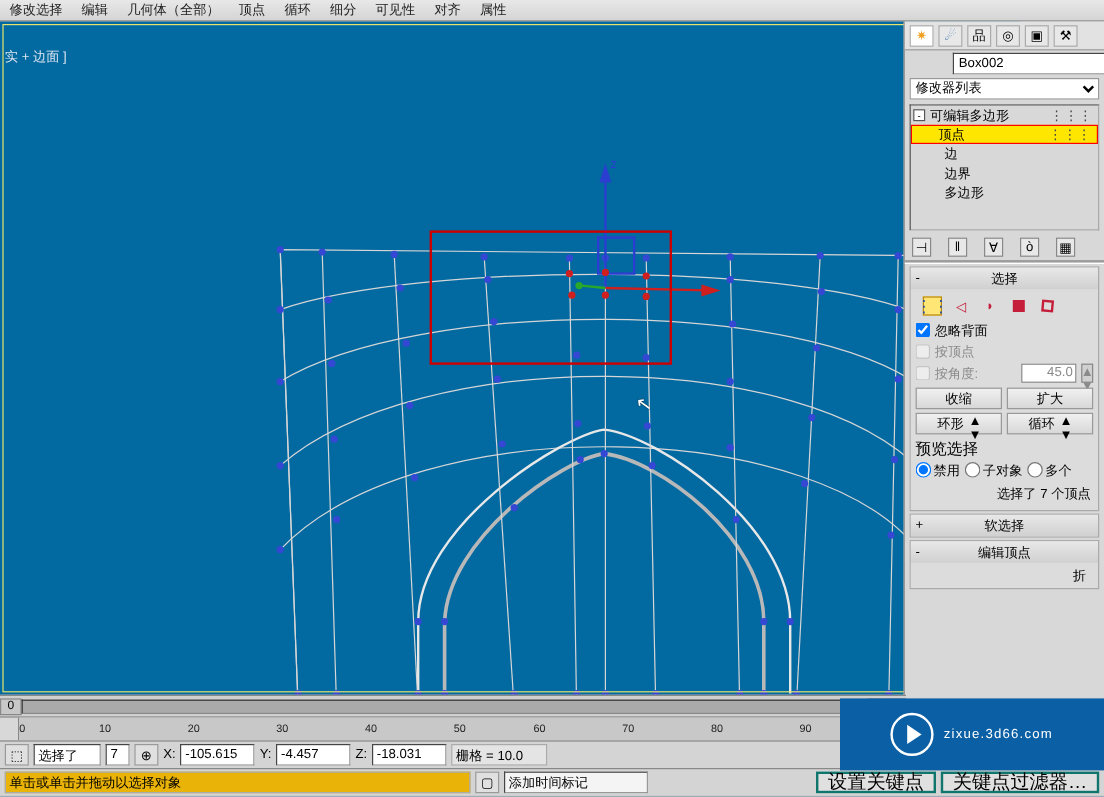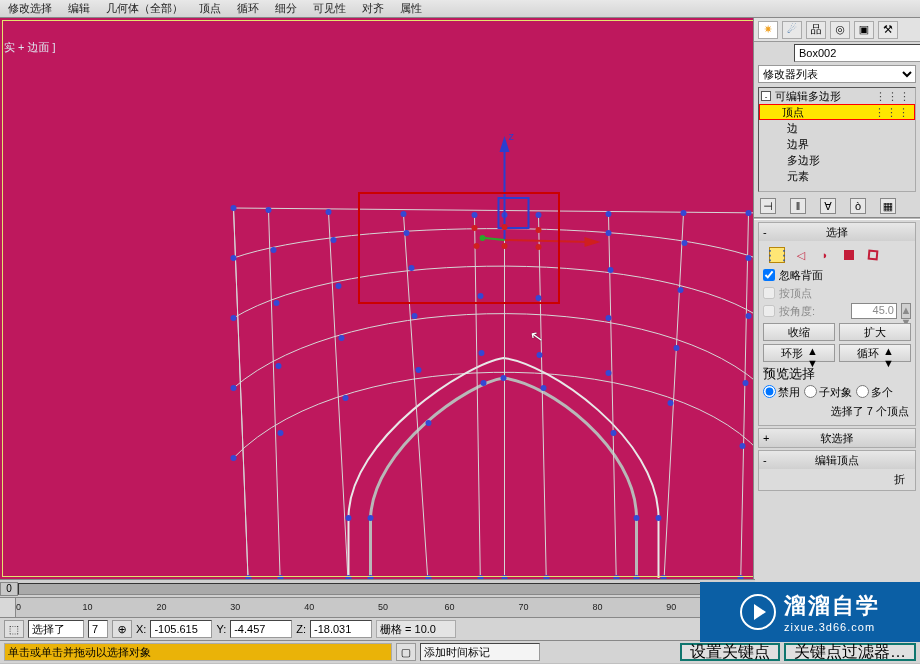--- a/index.html
+++ b/index.html
@@ -6,21 +6,21 @@
 body { background: #c0c0c0; width: 920px; height: 664px; overflow: hidden; position: relative; }
 
 
 .menu-bar { height: 18px; background: linear-gradient(#e8e8e8, #d4d4d4); display: flex; align-items: center; border-bottom: 1px solid #888; }
 .menu-bar .item { padding: 0 8px; color: #222; cursor: pointer; }
 
 
 .viewport-label { position: absolute; top: 22px; left: 4px; color: #dfe7f0; font-size: 11px; }
 
 
-.viewport { position: absolute; top: 18px; left: 0; width: 850px; height: 561px; background: #be185d; }
+.viewport { position: absolute; top: 18px; left: 0; width: 850px; height: 561px; background: #0369a1; }
 .viewport-border { position: absolute; inset: 2px; border: 1px solid #e4e46e; pointer-events: none; }
 
 
 .mesh-area { position: absolute; top: 0; left: 0; width: 100%; height: 100%; }
 .mesh-area svg { width: 100%; height: 100%; }
 
 
 .selection-box { position: absolute; border: 2px solid #cc0000; top: 174px; left: 358px; width: 202px; height: 112px; }
 
 
@@ -317,23 +317,20 @@
       </div>
     <div class="row sub">
         <span>边</span>
       </div>
     <div class="row sub">
         <span>边界</span>
       </div>
     <div class="row sub">
         <span>多边形</span>
       </div>
-    <div class="row sub">
-        <span>元素</span>
-      </div>
   </div>
 
   <div class="stack-btns">
     <div class="sbtn">
         <span>⊣</span>
       </div>
     <div class="sbtn">
         <span>‖</span>
       </div>
     <div class="sbtn">
@@ -504,16 +501,15 @@
     </div>
   <div class="sfield" style="width:120px; background:#f4f4f4">添加时间标记</div>
   <div style="flex:1"></div>
   <div class="sbtn-wide">设置关键点</div>
   <div class="sbtn-wide">关键点过滤器…</div>
 </div>
 
 <div class="watermark">
   <div class="play"></div>
   <div class="txt">
-    <div class="main">溜溜自学</div>
     <div class="sub">zixue.3d66.com</div>
   </div>
 </div>
 
 </body></html>

